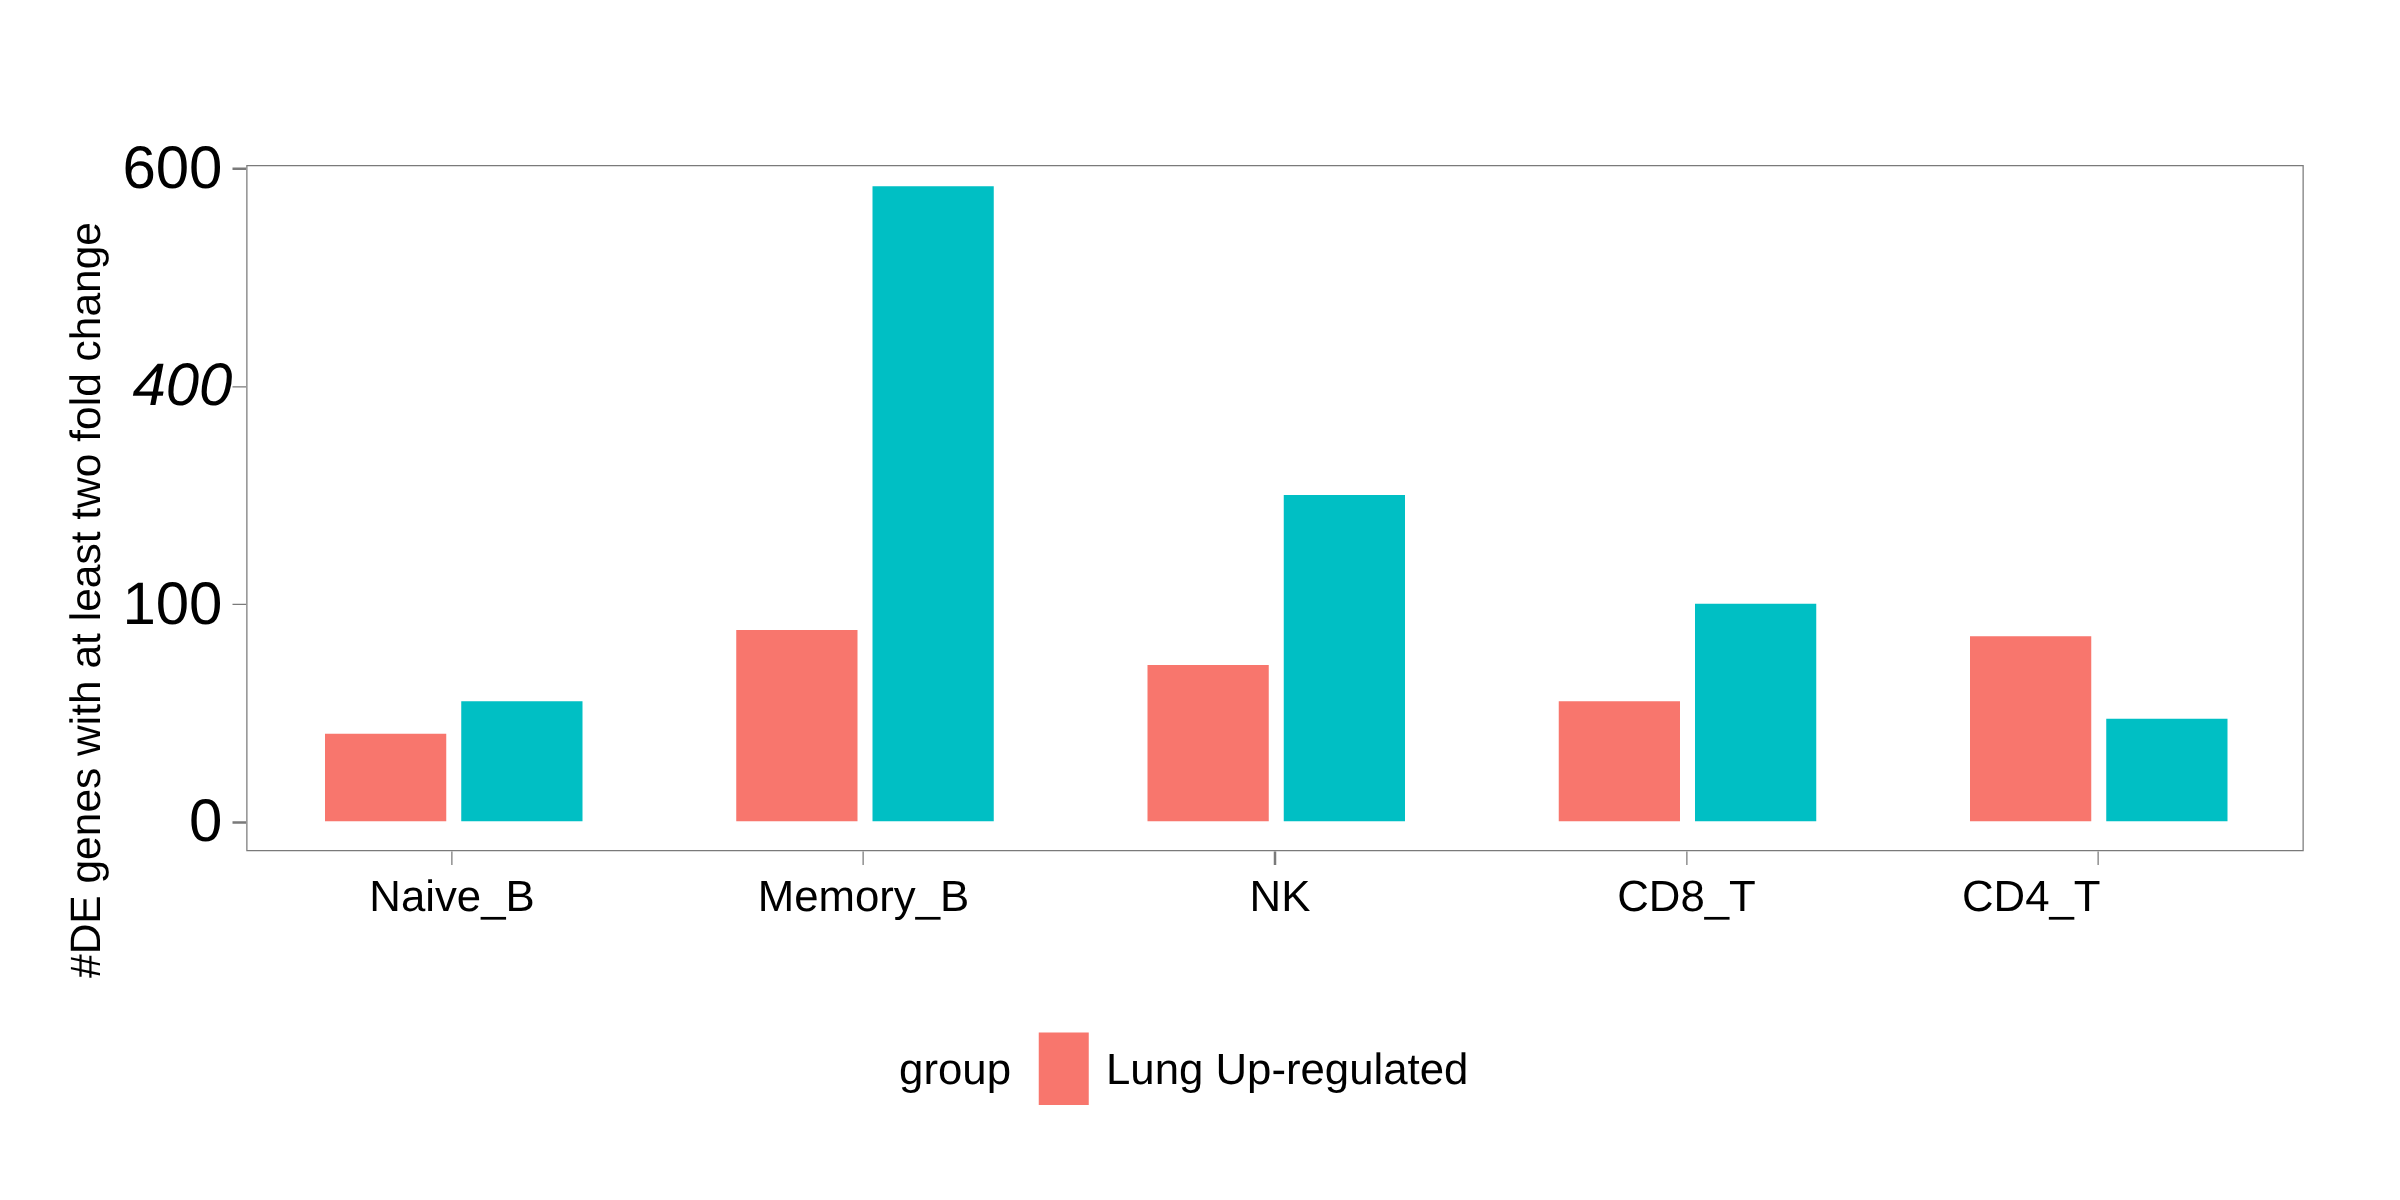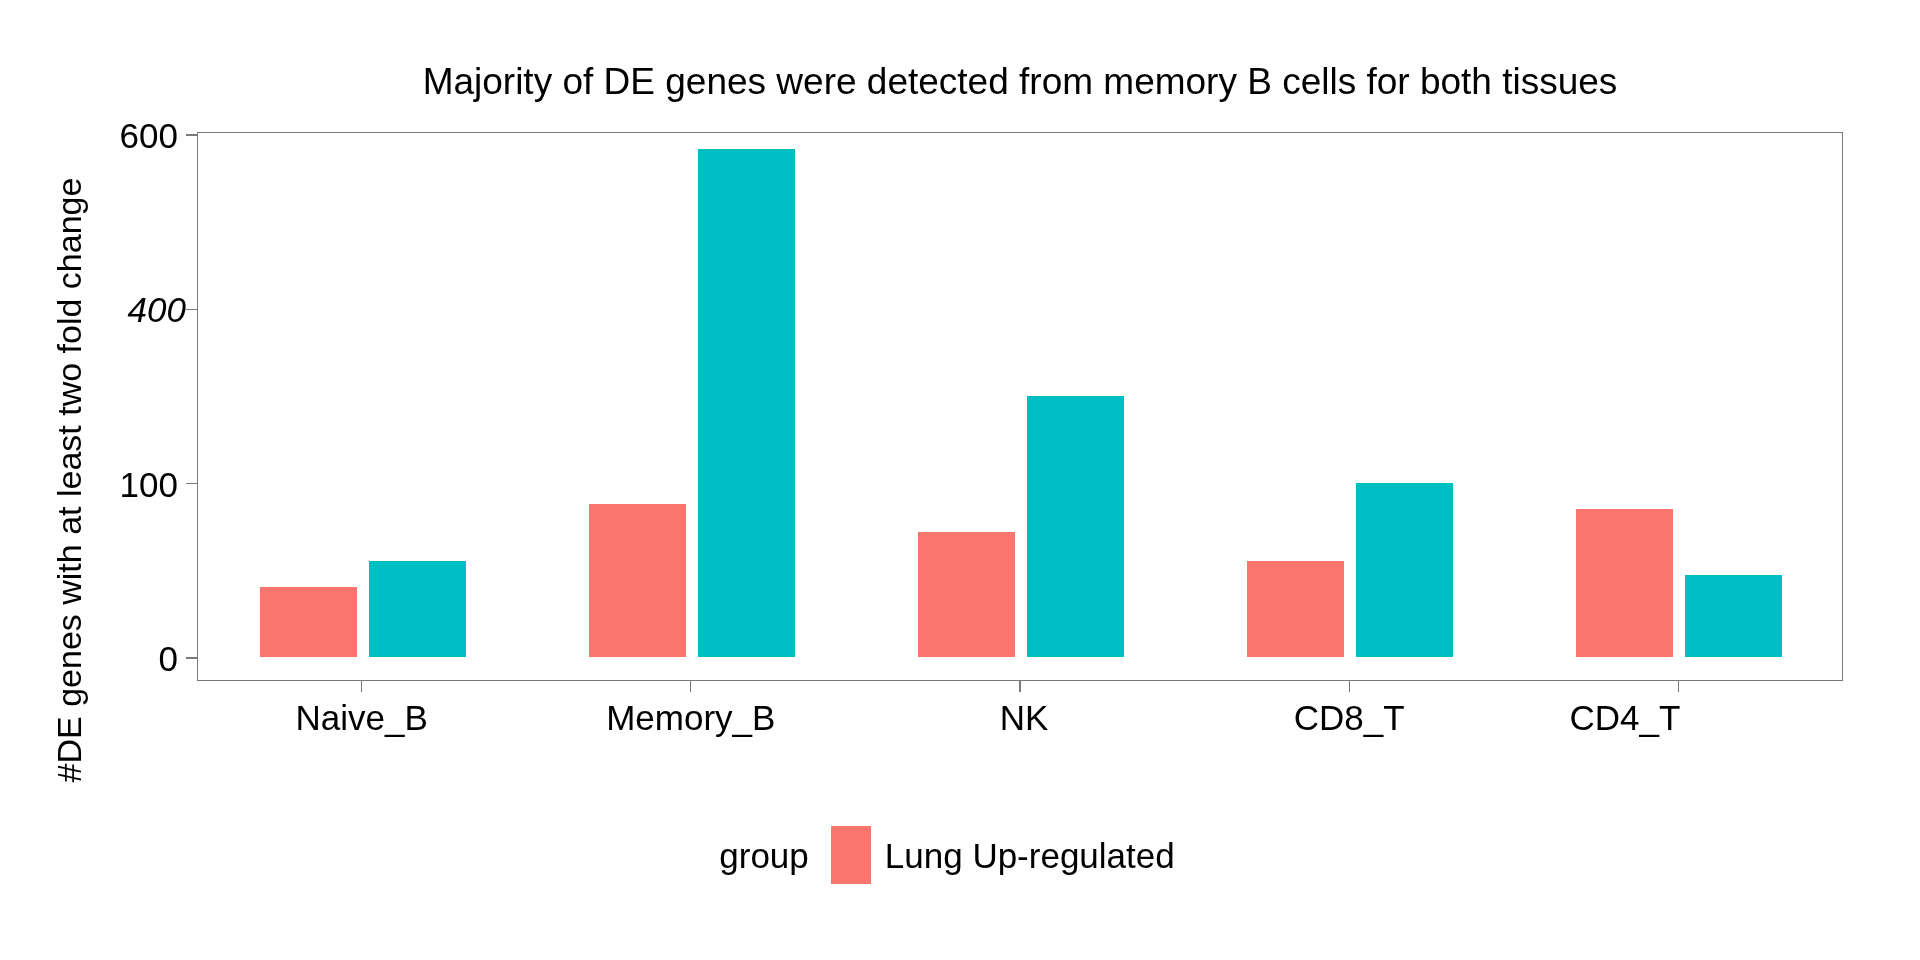--- a/index.html
+++ b/index.html
@@ -75,21 +75,21 @@
     top: 0;
     right: 0;
     bottom: 0;
   }
 
   
   .ytick-label {
     position: absolute;
     right: 1920px;
     text-align: right;
-    font-size: 35px;
+    font-size: 48px;
     line-height: 1;
     white-space: nowrap;
     transform: translateY(-50%);
     color: #000;
   }
   .ytick-mark {
     position: absolute;
     left: 186px;
     width: 11px;
     height: 1.4px;
@@ -157,21 +157,20 @@
     color: #000;
   }
 </style>
 </head>
 <body>
 
 <div id="figure">
 
   <div class="y-axis-title">#DE genes with at least two fold change</div>
 
-  <div class="plot-title">Majority of DE genes were detected from memory B cells for both tissues</div>
 
   <div id="y-axis-ticks">
       <div class="ytick-label" style="top: 658px; right: 1742px;">0</div>
       <div class="ytick-mark" style="top: 657.3px;"></div>
       <div class="ytick-label" style="top: 483.667px; right: 1742px;">100</div>
       <div class="ytick-mark" style="top: 482.967px;"></div>
       <div class="ytick-label" style="top: 309.333px; right: 1734px; font-style: italic;">400</div>
       <div class="ytick-mark" style="top: 308.633px;"></div>
       <div class="ytick-label" style="top: 135px; right: 1742px;">600</div>
       <div class="ytick-mark" style="top: 134.3px;"></div>

